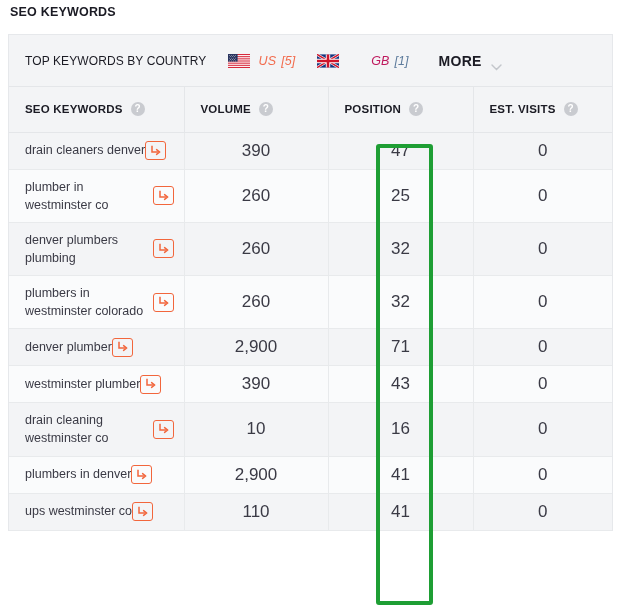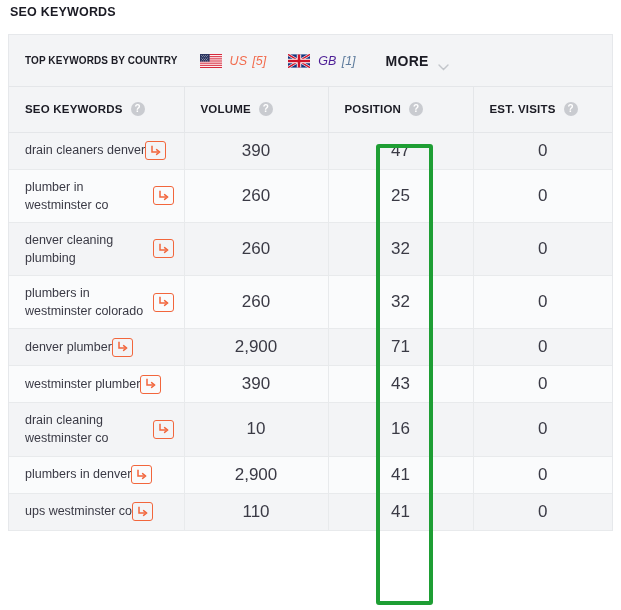--- a/index.html
+++ b/index.html
@@ -44,22 +44,22 @@
   .card-topbar {
     height: 52px;
     background: #f3f4f6;
     border-bottom: 1px solid #e4e6e9;
     display: flex;
     align-items: center;
     padding-left: 16px;
     box-sizing: border-box;
   }
   .topbar-title {
-    font-size: 10px;
-    font-weight: bold;
+    font-size: 12px;
+    font-weight: normal;
     letter-spacing: 0.1px;
     color: #1b1b24;
     white-space: nowrap;
   }
   .country-tab {
     display: flex;
     margin-left: 22px;
     white-space: nowrap;
     cursor: pointer;
     font-style: italic;
@@ -75,21 +75,21 @@
   .country-code {
     font-size: 12.5px;
     letter-spacing: 0.2px;
   }
   .country-count {
     font-size: 12.5px;
     margin-left: 5px;
   }
   .tab-active .country-code { color: #f26b4d; }
   .tab-active .country-count { color: #f26b4d; }
-  .tab-idle .country-code { color: #4c1d95; }
+  .tab-idle .country-code { color: #be185d; margin-left: 24px; }
   .tab-idle .country-count { color: #5d7b9c; }
 
   .more-group {
     display: flex;
     align-items: center;
     margin-left: 30px;
     cursor: pointer;
   }
   .more-label {
     font-size: 14px;
@@ -345,21 +345,21 @@
               </span>
             </span>
           </td>
           <td class="num-cell">260</td>
           <td class="num-cell">25</td>
           <td class="num-cell">0</td>
         </tr>
         <tr>
           <td class="kw-cell">
             <span class="kw-inner">
-              <span class="kw-text">denver cleaning plumbing</span>
+              <span class="kw-text">denver plumbers plumbing</span>
               <span class="arrow-btn">
                 <svg width="13" height="12" viewBox="0 0 13 12">
                   <path d="M3,1.5 V7 H9.3" fill="none" stroke="#f2663c" stroke-width="1.5" stroke-linecap="square"></path>
                   <path d="M7.6,4.6 L10.7,7 L7.6,9.4" fill="none" stroke="#f2663c" stroke-width="1.5" stroke-linecap="round" stroke-linejoin="round"></path>
                 </svg>
               </span>
             </span>
           </td>
           <td class="num-cell">260</td>
           <td class="num-cell">32</td>

